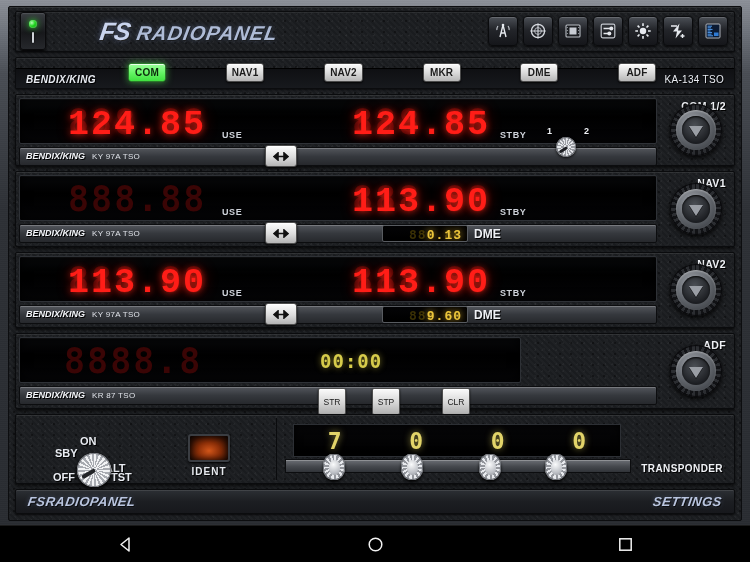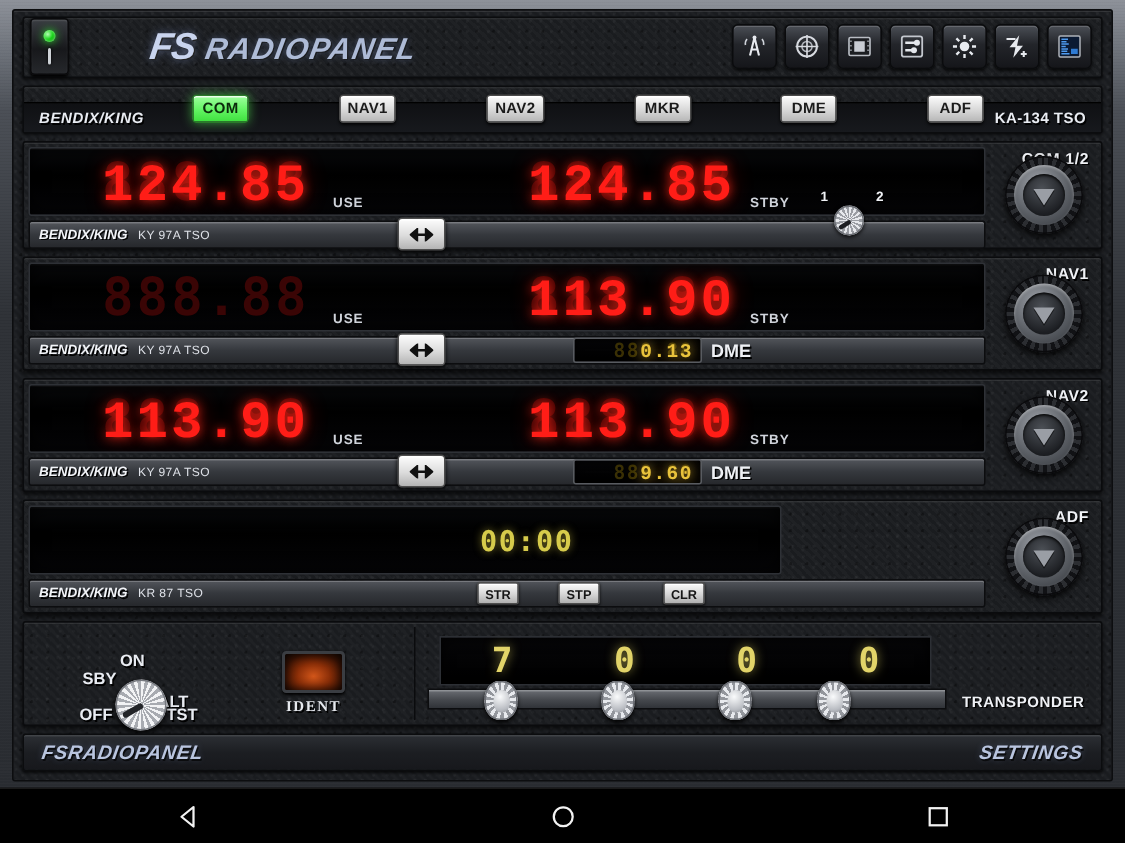--- a/index.html
+++ b/index.html
@@ -111,21 +111,21 @@
     background:linear-gradient(180deg,#0f1013,#17191d);
     border-top:1px solid #000;
   }
   .bk{
     position:absolute; left:10px; bottom:3px; z-index:3;
     font-style:italic;font-weight:bold;font-size:10px;letter-spacing:.4px;
     color:#e9ecf2; text-shadow:1px 1px 0 #000;
   }
   .tso-right{
     position:absolute; right:10px; bottom:3px; z-index:3;
-    font-weight:bold;font-size:10px;letter-spacing:.3px;
+    font-weight:normal;font-size:10px;letter-spacing:.3px;
     color:#e9ecf2; text-shadow:1px 1px 0 #000;
   }
   .sel-btns{
     position:absolute; left:112px; right:78px; top:5px;
     display:flex; justify-content:space-between; z-index:4;
   }
   .selbtn{
     min-width:38px; height:19px; padding:0 5px;
     border-radius:3px;
     background:linear-gradient(180deg,#fcfcfc,#d8d8d8 55%,#b6b6b6);
@@ -213,25 +213,25 @@
   .swapbtn{
     position:absolute; left:245px; top:-3px;
     width:32px;height:22px;border-radius:3px;
     background:linear-gradient(180deg,#fdfdfd,#dcdcdc 55%,#b4b4b4);
     border:1px solid #4d4d4d;
     box-shadow:0 1px 3px rgba(0,0,0,.85), inset 0 1px 0 #fff;
     display:flex;align-items:center;justify-content:center;cursor:pointer;
   }
   .minibtn{
     position:absolute; top:1px;
-    width:28px;height:15px;border-radius:2px;
+    width:28px;height:27px;border-radius:2px;
     background:linear-gradient(180deg,#fbfbfb,#d6d6d6 55%,#b0b0b0);
     border:1px solid #4d4d4d;
     box-shadow:0 1px 2px rgba(0,0,0,.8), inset 0 1px 0 #fff;
-    font-size:8.5px;font-weight:bold;color:#171717;
+    font-size:8.5px;font-weight:normal;color:#171717;
     display:flex;align-items:center;justify-content:center;cursor:pointer;
   }
   
   .dme-wrap{
     position:absolute; left:362px; top:0px; display:flex;align-items:center;gap:6px;
   }
   .dme-lcd{
     width:86px;height:17px;
     background:linear-gradient(180deg,#050507,#000);
     border:1px solid #585b60; border-radius:2px;
@@ -328,21 +328,21 @@
       repeating-conic-gradient(#f2f3f5 0deg 9deg, #a8abb1 9deg 18deg);
     box-shadow:0 2px 4px rgba(0,0,0,.9), inset 0 0 0 1px #75787e;
     cursor:pointer;
   }
   .mode-knob .dial::before{
     content:""; position:absolute; left:3px; top:15px;
     width:15px;height:3.5px;background:#222428;border-radius:2px;
     transform:rotate(-30deg); transform-origin:right center;
   }
   .ident{
-    position:absolute; left:160px; top:16px; text-align:center; width:60px;font-family:Liberation Serif, serif;
+    position:absolute; left:160px; top:16px; text-align:center; width:60px;
   }
   .ident .lamp{
     width:42px;height:28px;margin:0 auto;border-radius:3px;
     background:
       radial-gradient(ellipse at 50% 62%, #d2561a 0%, #8c2f08 40%, #3b1304 75%, #1a0a03 100%);
     border:2px solid #3a3d42;
     box-shadow: inset 0 0 7px rgba(0,0,0,.85), 0 1px 2px #000;
   }
   .ident .txt{
     margin-top:4px;font-size:10px;font-weight:bold;color:#e6e9ee;letter-spacing:1px;
@@ -594,20 +594,21 @@
           <div class="r2">
             <div class="tri"></div>
           </div>
         </div>
       </div>
     </div>
 
     <div class="unit h-adf grain">
       <div class="unit-label">ADF</div>
       <div class="lcd adf-lcd">
+        <div class="seg" style="left:44px;"><span class="ghost">8888.8</span></div>
         <div class="adf-timer">00:00</div>
       </div>
       <div class="rail" style="margin-right:74px;">
         <div class="bk2">BENDIX/KING</div>
         <div class="tso2">KR 87 TSO</div>
         <div class="minibtn" style="left:298px;">STR</div>
         <div class="minibtn" style="left:352px;">STP</div>
         <div class="minibtn" style="left:406px;margin-left:16px;">CLR</div>
       </div>
       <div class="knob-big">

